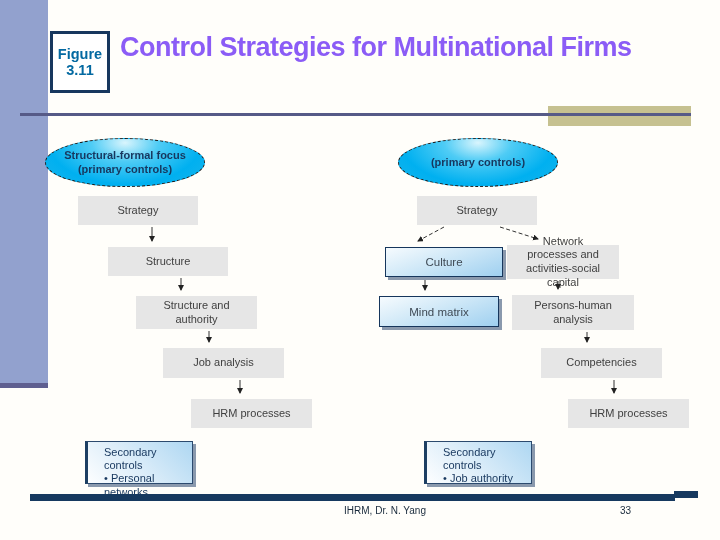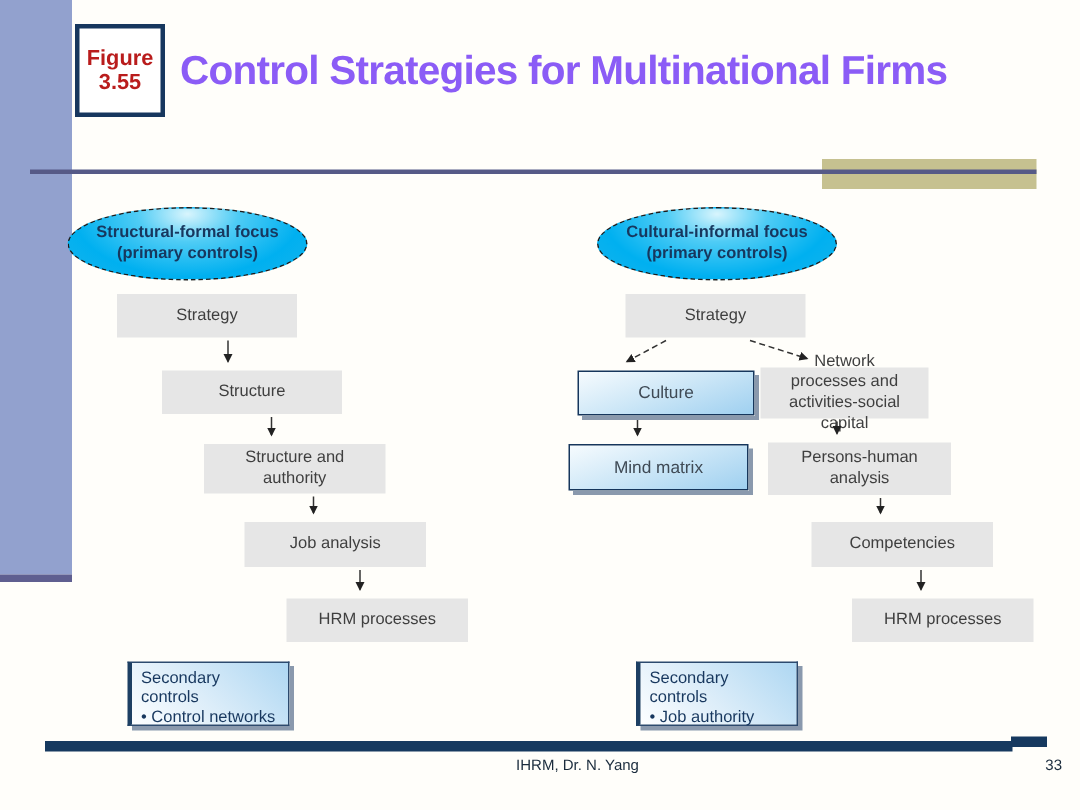--- a/index.html
+++ b/index.html
@@ -7,24 +7,24 @@
     width:720px;height:540px;position:relative;overflow:hidden;
     background:#fffefa;
     font-family:"Liberation Sans","DejaVu Sans",sans-serif;
   }
   .abs{position:absolute;}
   
   .leftbar{left:0;top:0;width:48px;height:383px;background:#92a1ce;}
   .leftbar-cap{left:0;top:383px;width:48px;height:5px;background:#5f5f90;}
   
   .figure-box{
-    left:50px;top:16px;width:54px;height:56px;background:#ffffff;
+    left:50px;top:31px;width:54px;height:56px;background:#ffffff;
     border:3px solid #17375e;display:flex;flex-direction:column;
     align-items:center;justify-content:center;
-    color:#b91c1c;font-weight:bold;font-size:14.5px;line-height:1.12;
+    color:#0369a1;font-weight:bold;font-size:14.5px;line-height:1.12;
   }
   .slide-title{
     left:120px;top:32px;width:585px;margin:0;
     color:#8b5cf6;font-weight:bold;font-size:27px;letter-spacing:-0.5px;
     white-space:nowrap;
   }
   .khaki{left:548px;top:106px;width:143px;height:20px;background:#c6c190;}
   .rule{left:20px;top:113px;width:671px;height:3px;background:#565a87;}
   
   .oval{
@@ -48,60 +48,59 @@
     display:flex;align-items:center;justify-content:center;text-align:center;
     box-sizing:border-box;
   }
   
   .sbox{
     background:linear-gradient(225deg,#aed7f2 0%,#dcEDf9 55%,#fdfeff 100%);
     border:1px solid #2c4a6e;border-left:3px solid #1d3f63;
     box-shadow:3px 3px 0 #8a99ad;
     color:#17375e;font-size:11px;line-height:1.2;
     display:flex;flex-direction:column;justify-content:space-between;
-    padding:4px 6px;box-sizing:border-box;
+    padding:4px 16px;box-sizing:border-box;
   }
   
   .arrows{left:0;top:0;width:720px;height:540px;pointer-events:none;}
   
   .footer-bar{left:30px;top:494px;width:645px;height:7px;background:#16395f;}
   .footer-bar-step{left:674px;top:491px;width:24px;height:7px;background:#16395f;}
   .footer-credit{left:260px;top:505px;width:250px;text-align:center;font-size:10px;color:#1a2b3c;}
-  .page-number{left:676px;top:505px;width:32px;text-align:right;font-size:10px;color:#1a2b3c;}
+  .page-number{left:620px;top:505px;width:32px;text-align:left;font-size:10px;color:#1a2b3c;}
 </style>
 </head>
 <body>
 
 <div class="abs leftbar"></div>
 <div class="abs leftbar-cap"></div>
 
 <div class="abs figure-box">
   <span>Figure</span>
-  <span>3.55</span>
+  <span>3.11</span>
 </div>
 <h1 class="abs slide-title">Control Strategies for Multinational Firms</h1>
 <div class="abs khaki"></div>
 <div class="abs rule"></div>
 
 <div class="abs oval" style="left:45px;top:138px;">
   <span>Structural-formal focus</span>
   <span>(primary controls)</span>
 </div>
 <div class="abs gbox" style="left:78px;top:196px;width:120px;height:29px;">Strategy</div>
 <div class="abs gbox" style="left:108px;top:247px;width:120px;height:29px;">Structure</div>
 <div class="abs gbox" style="left:136px;top:296px;width:121px;height:33px;">Structure and authority</div>
 <div class="abs gbox" style="left:163px;top:348px;width:121px;height:30px;">Job analysis</div>
 <div class="abs gbox" style="left:191px;top:399px;width:121px;height:29px;">HRM processes</div>
 <div class="abs sbox" style="left:85px;top:441px;width:108px;height:43px;">
   <span>Secondary controls</span>
-  <span>• Control networks</span>
+  <span>• Personal networks</span>
 </div>
 
 <div class="abs oval" style="left:398px;top:138px;">
-  <span>Cultural-informal focus</span>
   <span>(primary controls)</span>
 </div>
 <div class="abs gbox" style="left:417px;top:196px;width:120px;height:29px;">Strategy</div>
 <div class="abs bbox" style="left:351px;top:247px;width:118px;height:30px;margin-left:34px;">Culture</div>
 <div class="abs gbox" style="left:507px;top:245px;width:112px;height:34px;">Network processes and activities-social capital</div>
 <div class="abs bbox" style="left:379px;top:296px;width:120px;height:31px;">Mind matrix</div>
 <div class="abs gbox" style="left:512px;top:295px;width:122px;height:35px;">Persons-human analysis</div>
 <div class="abs gbox" style="left:541px;top:348px;width:121px;height:30px;">Competencies</div>
 <div class="abs gbox" style="left:568px;top:399px;width:121px;height:29px;">HRM processes</div>
 <div class="abs sbox" style="left:424px;top:441px;width:108px;height:43px;">

